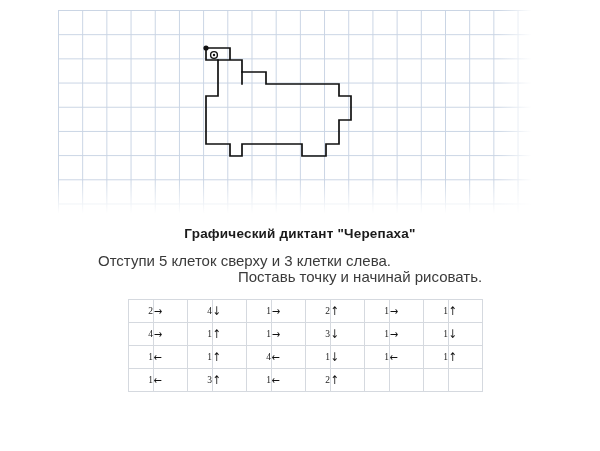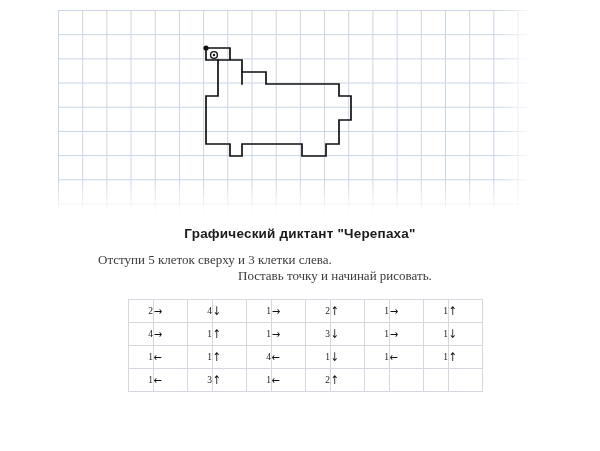--- a/index.html
+++ b/index.html
@@ -68,22 +68,22 @@
     width: 600px;
     text-align: center;
     font-family: "Liberation Sans", sans-serif;
     font-size: 13.5px;
     font-weight: bold;
     color: #1b1b1b;
     letter-spacing: 0.2px;
   }
   .instruction {
     position: absolute;
-    font-family: Liberation Serif, serif;
-    font-size: 13px;
+    font-family: Liberation Sans, sans-serif;
+    font-size: 15px;
     color: #3a3a3a;
     white-space: nowrap;
   }
   #instruction-1 {
     left: 98px;
     top: 252px;
   }
   #instruction-2 {
     left: 238px;
     top: 268px;

